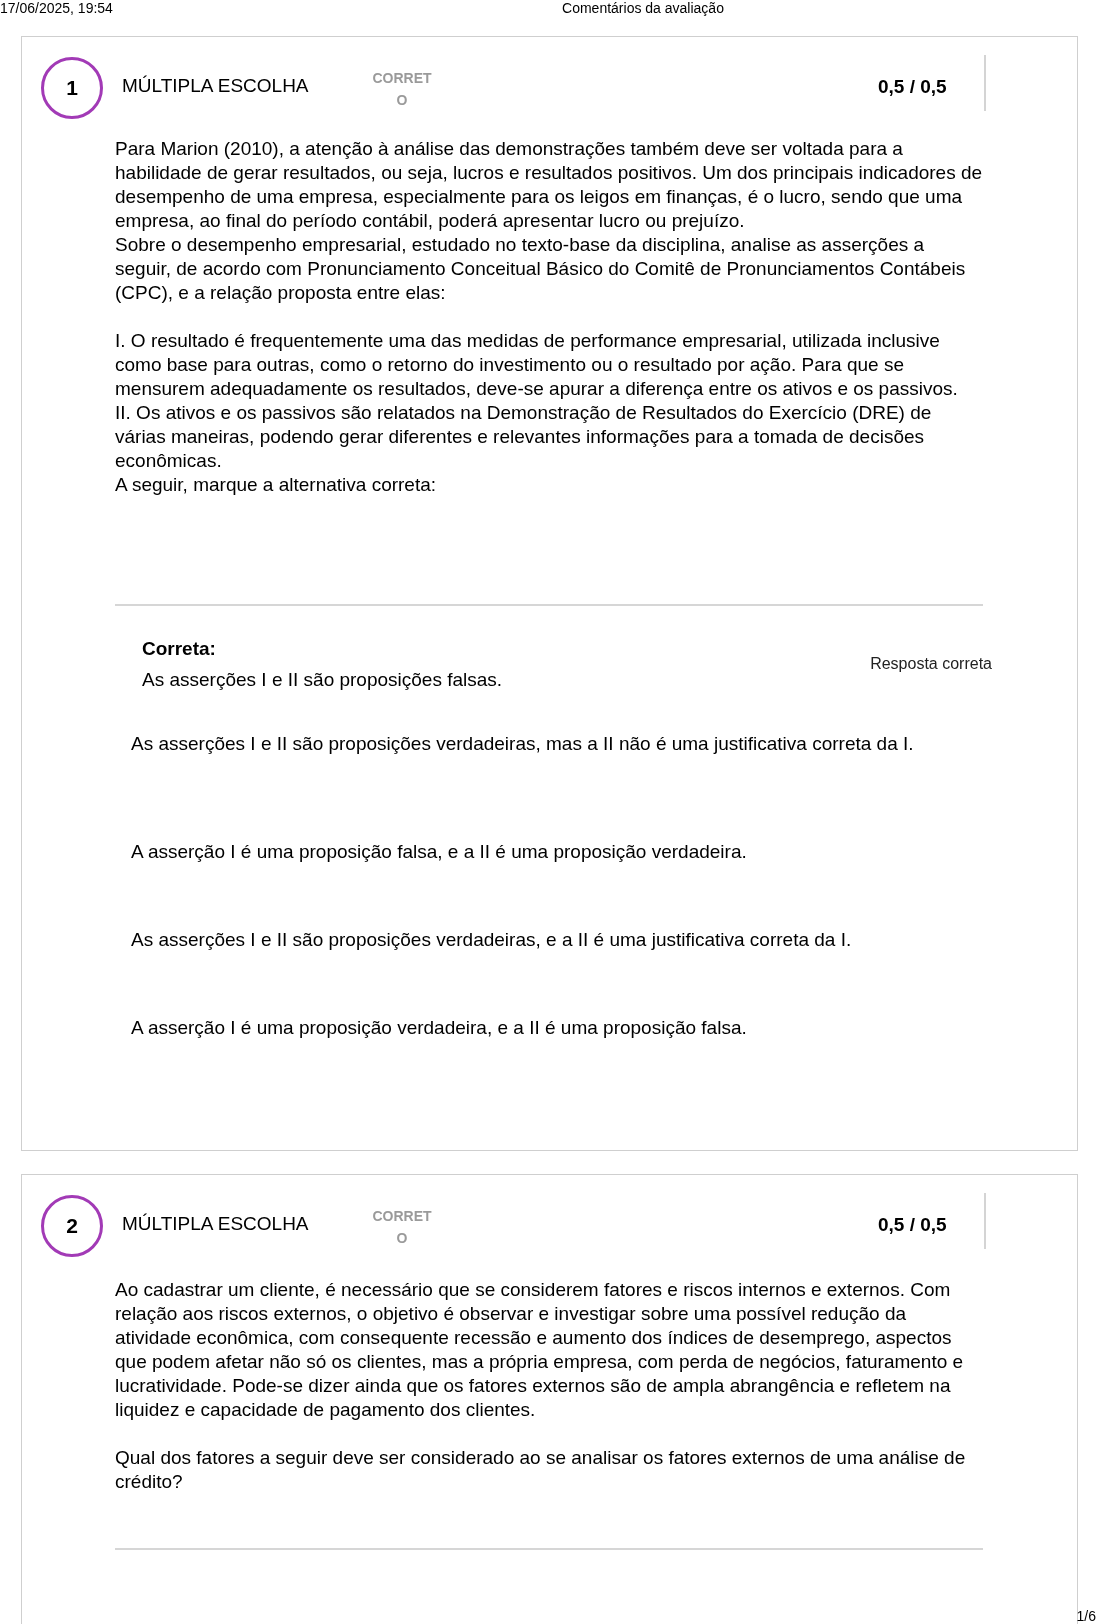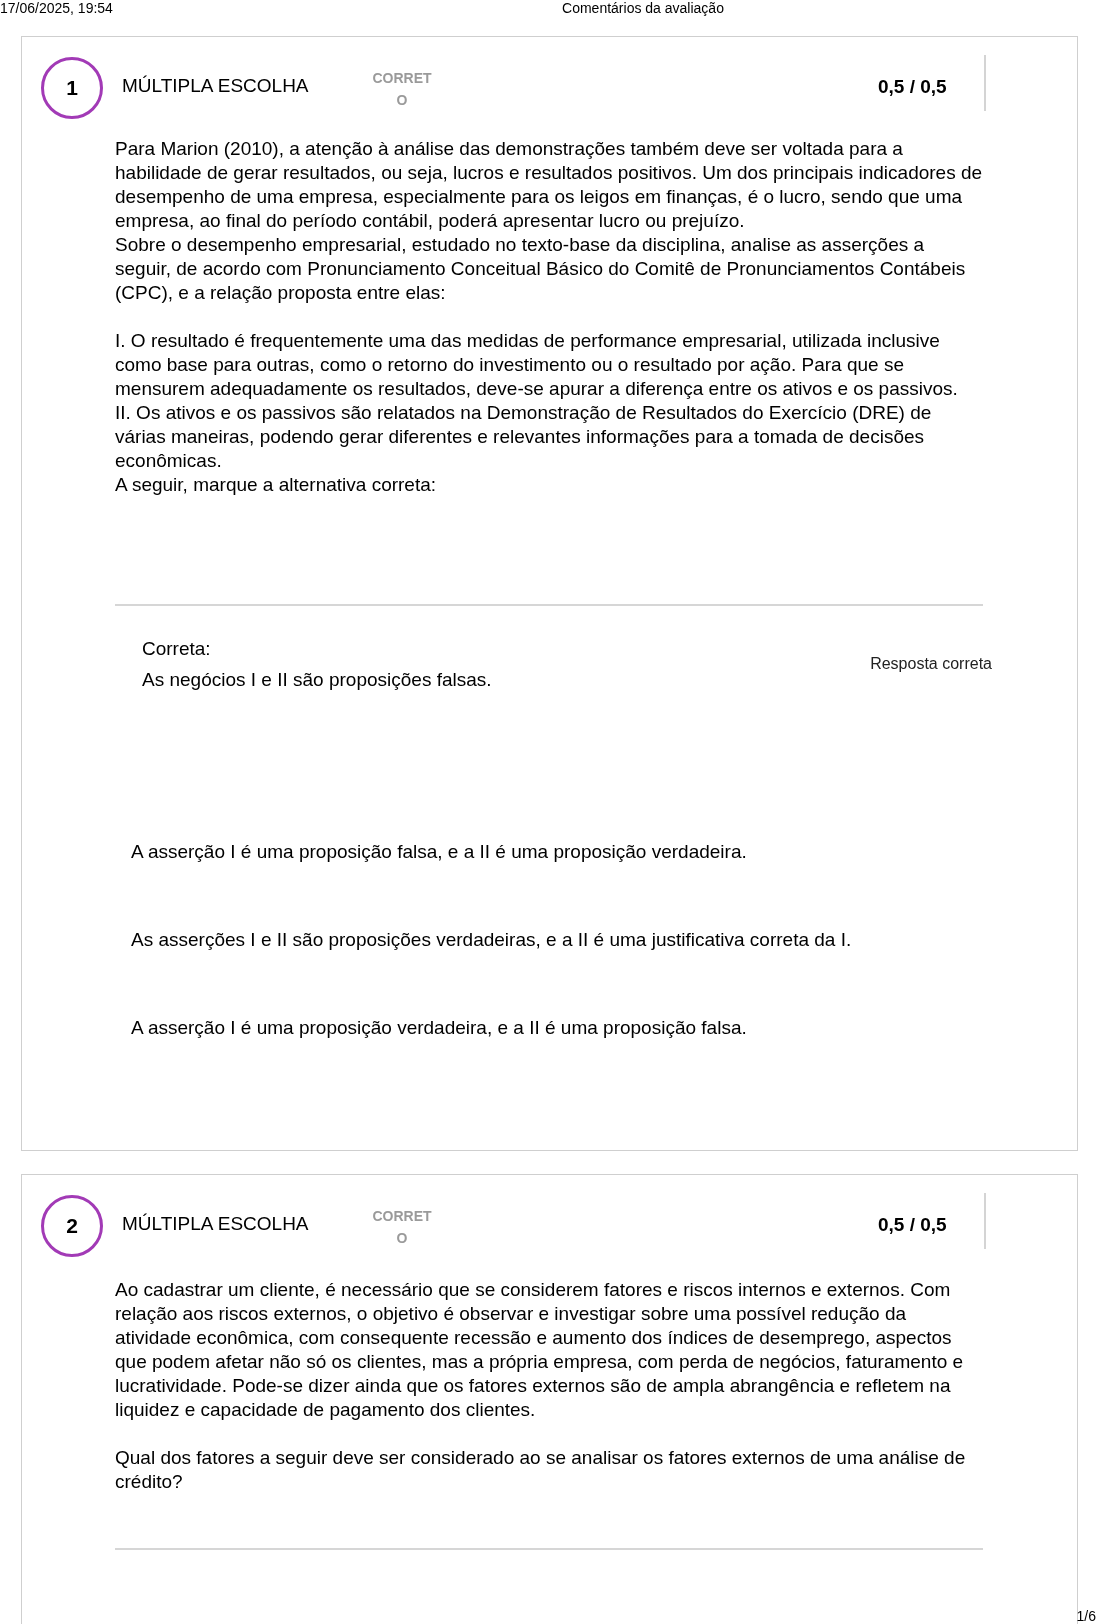--- a/index.html
+++ b/index.html
@@ -27,21 +27,21 @@
   .q-divider { position: absolute; left: 962px; top: 18px; width: 2px; height: 56px; background: #d4d4d4; }
 
   .q-body { position: absolute; left: 93px; top: 100px; width: 870px; font-size: 19px; line-height: 24px; }
   .q-body p { margin: 0; }
   .q-body .gap { height: 24px; }
   .q-body .bold { font-weight: bold; }
 
   .hr { position: absolute; left: 93px; width: 868px; height: 2px; background: #d6d6d6; }
 
   .correct-box { position: absolute; left: 120px; top: 622px; width: 850px; }
-  .correct-label { font-size: 19px; font-weight: normal; line-height: 24px; }
+  .correct-label { font-size: 19px; font-weight: bold; line-height: 24px; }
   .correct-text { font-size: 19px; line-height: 24px; margin-top: 7px; }
   .correct-tag { position: absolute; right: 0; top: 18px; font-size: 16px; color: #222; }
 
   .option { position: absolute; left: 109px; width: 830px; font-size: 19px; line-height: 30px; }
 </style>
 </head>
 <body>
 
 <div class="print-header">
   <span class="print-date">17/06/2025, 19:54</span>
@@ -66,24 +66,25 @@
     <div class="gap"></div>
     <p>I. O resultado é frequentemente uma das medidas de performance empresarial, utilizada inclusive como base para outras, como o retorno do investimento ou o resultado por ação. Para que se mensurem adequadamente os resultados, deve-se apurar a diferença entre os ativos e os passivos.</p>
     <p>II. Os ativos e os passivos são relatados na Demonstração de Resultados do Exercício (DRE) de várias maneiras, podendo gerar diferentes e relevantes informações para a tomada de decisões econômicas.</p>
     <p>A seguir, marque a alternativa correta:</p>
   </div>
 
   <div class="hr" style="top:567px;"></div>
 
   <div class="correct-box" style="top:600px; left:120px; width:850px;">
     <div class="correct-label">Correta:</div>
-    <div class="correct-text">As negócios I e II são proposições falsas.</div>
+    <div class="correct-text">As asserções I e II são proposições falsas.</div>
     <div class="correct-tag">Resposta correta</div>
   </div>
 
+  <div class="option" style="top:692px;">As asserções I e II são proposições verdadeiras, mas a II não é uma justificativa correta da I.</div>
   <div class="option" style="top:888px;">As asserções I e II são proposições verdadeiras, e a II é uma justificativa correta da I.</div>
   <div class="option" style="top:800px;">A asserção I é uma proposição falsa, e a II é uma proposição verdadeira.</div>
   <div class="option" style="top:976px;">A asserção I é uma proposição verdadeira, e a II é uma proposição falsa.</div>
 </div>
 
 <div class="card card-2">
   <div class="q-header">
     <div class="q-number">2</div>
     <div class="q-type">MÚLTIPLA ESCOLHA</div>
     <div class="q-status">

